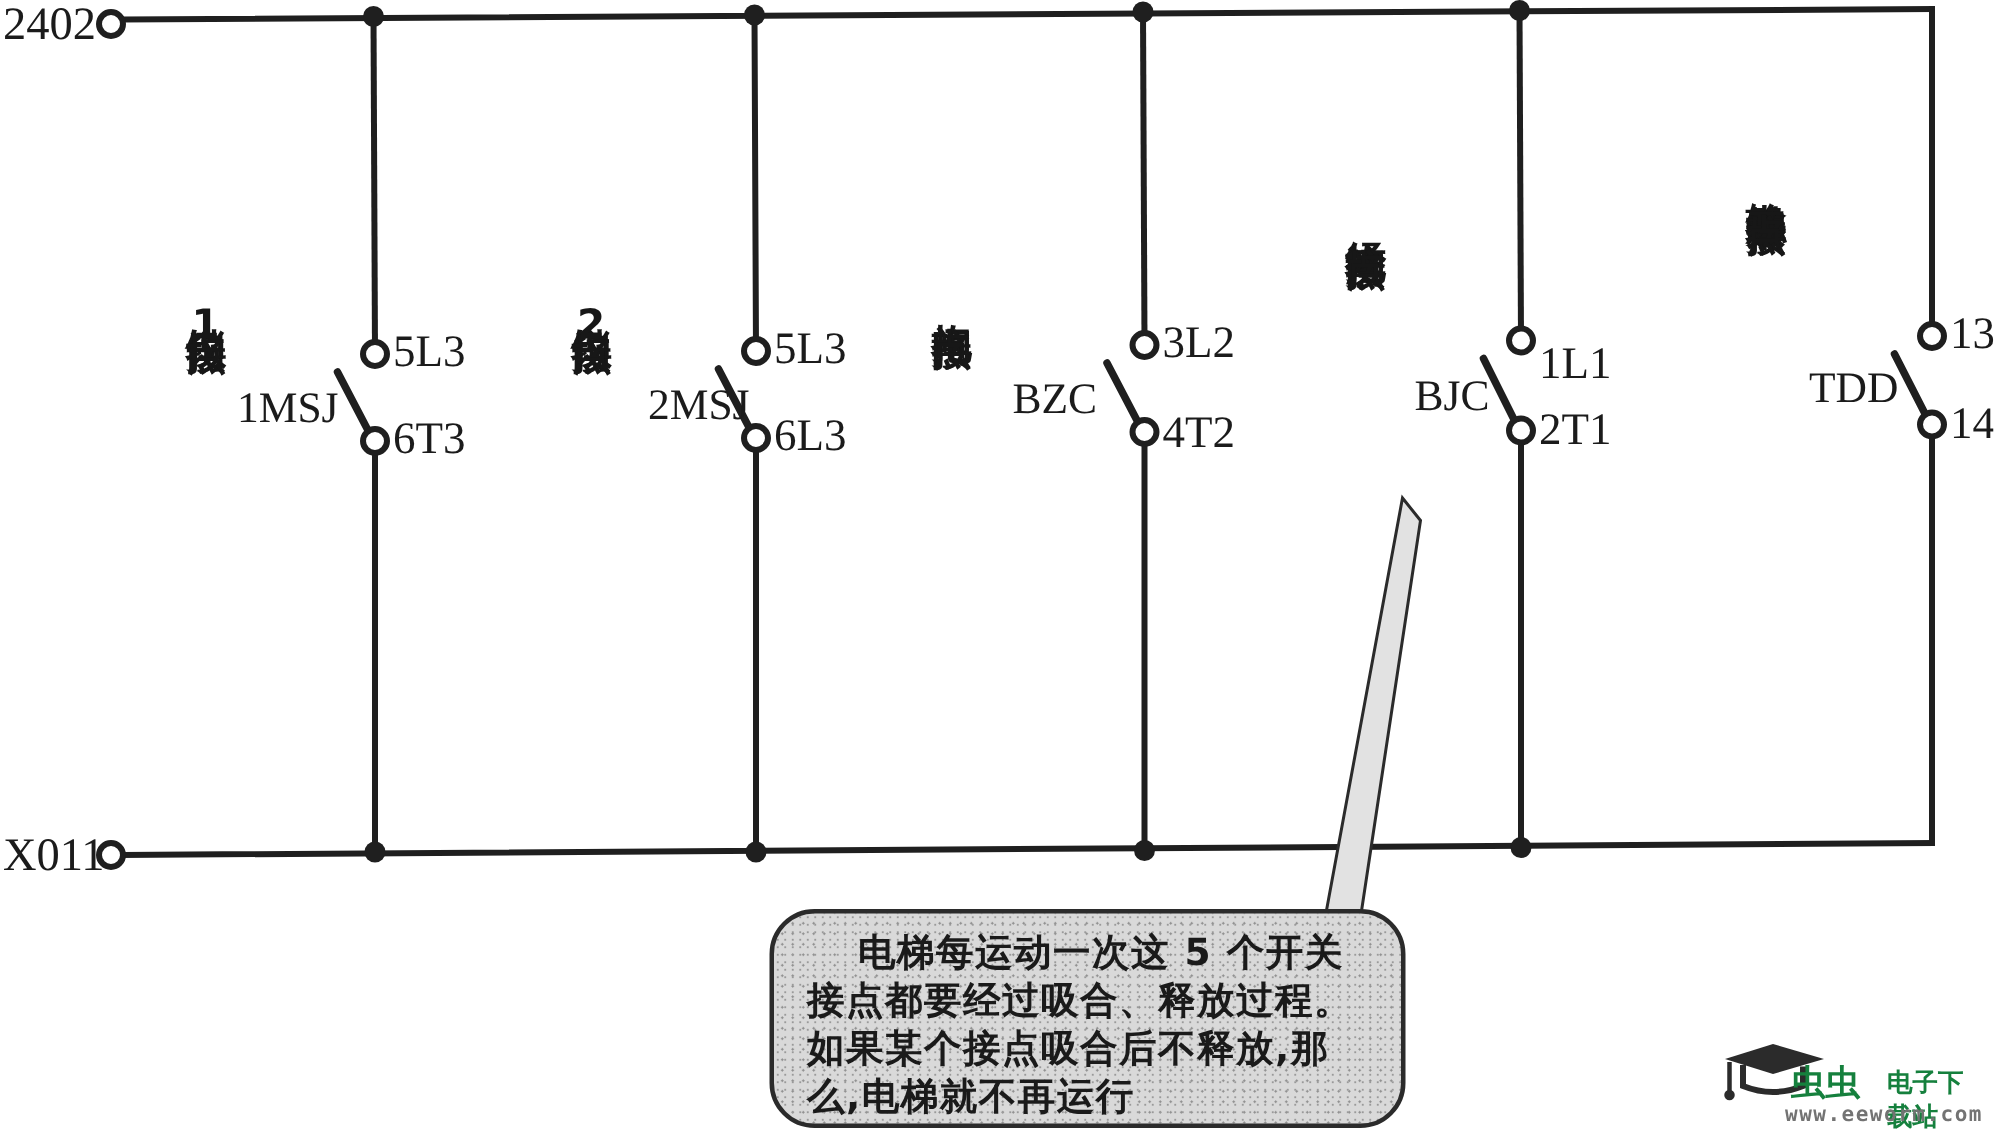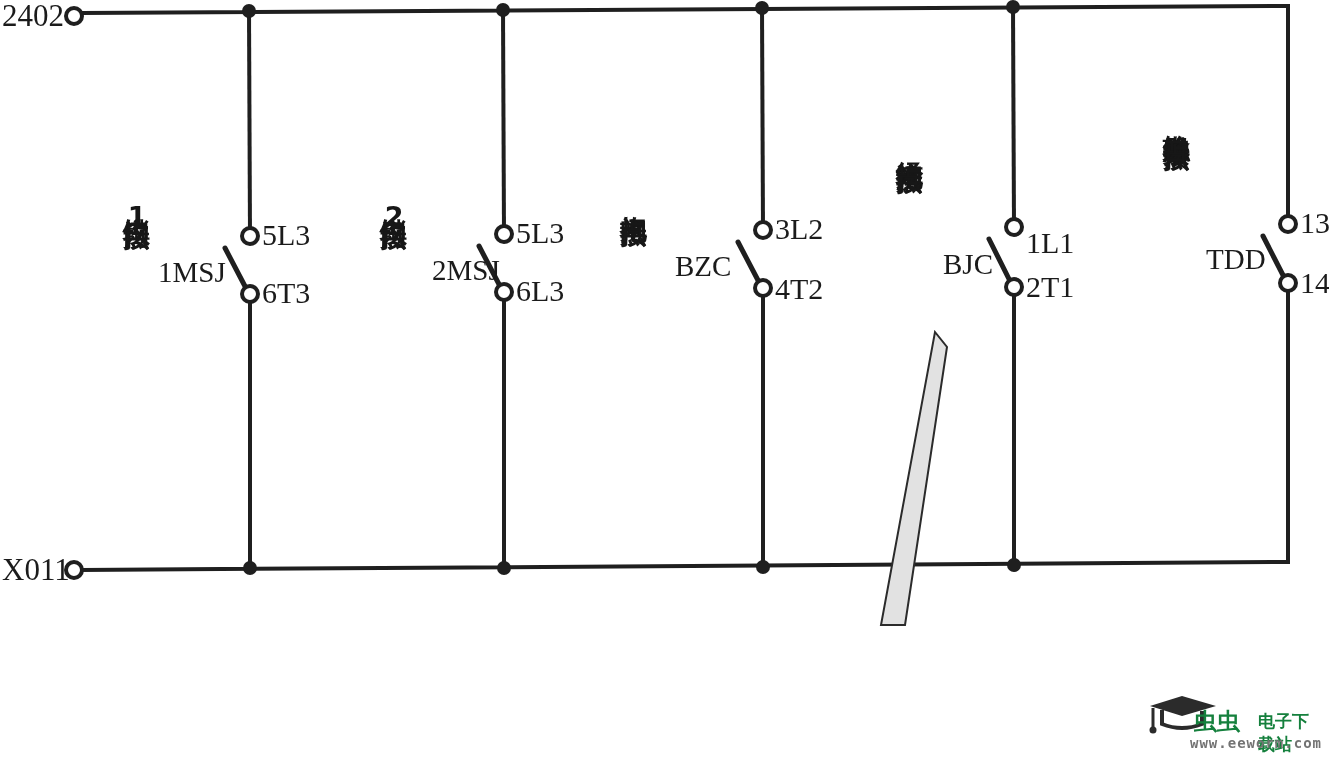--- a/index.html
+++ b/index.html
@@ -210,20 +210,23 @@
   <div class="lbl vtext" style="left:896px; top:139px; height:196px;">经济抱闸接点</div>
   <div class="lbl dev" style="left:943px; top:248px;">BJC</div>
   <div class="lbl term" style="left:1026px; top:226px;">1L1</div>
   <div class="lbl term" style="left:1026px; top:270px;">2T1</div>
 
   <div class="lbl vtext" style="left:1163px; top:113px; height:290px;">输出接触器常开接点</div>
   <div class="lbl dev" style="left:1206px; top:243px;">TDD</div>
   <div class="lbl term" style="left:1300px; top:206px;">13</div>
   <div class="lbl term" style="left:1300px; top:266px;">14</div>
 
+  <div id="callout">
+    <div id="callout-text">电梯每运动一次这 5 个开关接点都要经过吸合、释放过程。如果某个接点吸合后不释放,那么,电梯就不再运行</div>
+  </div>
 
   <div id="watermark">
     <svg id="wm-cap" width="70" height="40" viewBox="0 0 70 40">
       <polygon points="34,2 68,12 34,22 2,12" fill="#2b2b2b"></polygon>
       <path d="M 14 16 L 14 30 Q 34 38 54 30 L 54 17" fill="none" stroke="#2b2b2b" stroke-width="4"></path>
       <path d="M 5 14 L 5 34" stroke="#2b2b2b" stroke-width="3" fill="none"></path>
       <circle cx="5" cy="36" r="3.5" fill="#2b2b2b"></circle>
     </svg>
     <div id="wm-cn">虫虫</div>
     <div id="wm-site">电子下载站</div>

